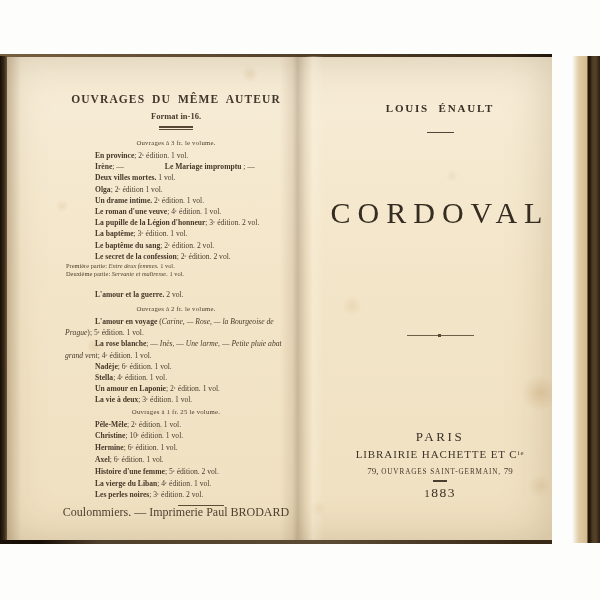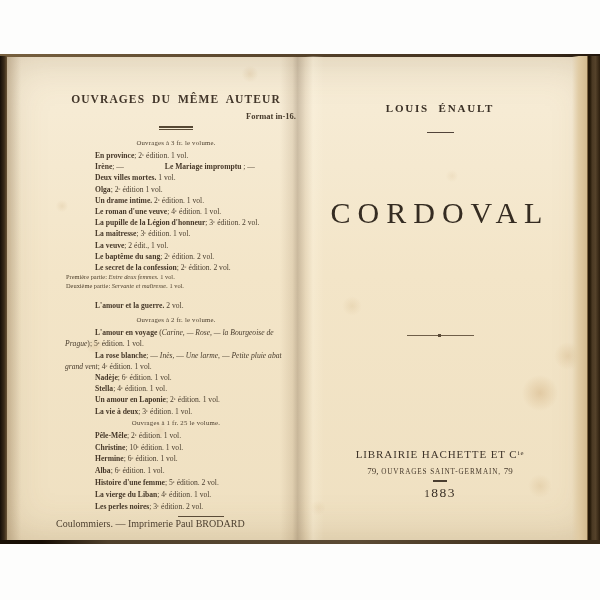--- a/index.html
+++ b/index.html
@@ -3,21 +3,21 @@
 <meta charset="utf-8">
 <style>
   html,body{margin:0;padding:0;}
   body{
     width:600px;height:600px;overflow:hidden;position:relative;
     background:#fdfdfc;
     font-family:"Liberation Serif","DejaVu Serif",serif;
   }
   
   .book{
-    position:absolute;left:0;top:56px;width:600px;height:487px;
+    position:absolute;left:0;top:56px;width:552px;height:487px;
     background:
       radial-gradient(circle 26px at 540px 337px, rgba(193,150,92,.32), rgba(193,150,92,0) 70%),
       radial-gradient(circle 20px at 568px 300px, rgba(198,158,100,.25), rgba(198,158,100,0) 70%),
       radial-gradient(circle 17px at 540px 430px, rgba(198,160,104,.22), rgba(198,160,104,0) 70%),
       radial-gradient(circle 14px at 352px 250px, rgba(196,160,104,.18), rgba(196,160,104,0) 70%),
       radial-gradient(circle 12px at 95px 290px, rgba(188,148,92,.20), rgba(188,148,92,0) 70%),
       radial-gradient(circle 9px  at 62px 150px, rgba(188,148,92,.16), rgba(188,148,92,0) 70%),
       radial-gradient(circle 10px at 160px 375px, rgba(188,148,92,.15), rgba(188,148,92,0) 70%),
       radial-gradient(circle 12px at 250px 18px, rgba(192,152,94,.18), rgba(192,152,94,0) 70%),
       radial-gradient(circle 11px at 318px 452px, rgba(192,152,94,.14), rgba(192,152,94,0) 70%),
@@ -37,38 +37,38 @@
     background:linear-gradient(90deg,#7a6240 0 1px,#241808 1px 3px,#4a3923 40%,#55422a 65%,#2c1e0e);}
   .gutter{position:absolute;left:280px;top:0;width:44px;height:100%;
     background:linear-gradient(90deg,rgba(124,92,56,0),rgba(124,92,56,.14) 28%,rgba(86,60,34,.26) 40%,rgba(124,92,56,.10) 58%,rgba(255,248,230,.25) 75%,rgba(124,92,56,0));}
   .inner-shadow-left{position:absolute;left:7px;top:0;width:14px;height:100%;
     background:linear-gradient(90deg,rgba(120,90,52,.30),rgba(120,90,52,0));}
 
   
   .left-page{position:absolute;left:56px;top:37px;width:240px;color:#483c2d;}
   .lp-header{font-size:11.5px;line-height:12px;font-weight:bold;text-align:center;
     letter-spacing:1.1px;word-spacing:3px;color:#42362a;}
-  .lp-format{font-size:8.5px;line-height:10px;font-weight:bold;text-align:right;margin-top:6px;}
+  .lp-format{font-size:8.5px;line-height:10px;font-weight:bold;text-align:center;margin-top:6px;}
   .lp-rule{width:34px;margin:5px auto 0;border-top:2px solid #564834;border-bottom:1px solid #564834;height:1px;}
   .sec-heading{font-size:6.8px;line-height:8px;text-align:center;letter-spacing:.2px;color:#4c3f2f;}
   .sec1 .sec-heading{margin-top:9px;}
   .sec2 .sec-heading{margin-top:5px;}
   .sec3 .sec-heading{margin-top:2px;}
   .works{margin-top:3px;font-size:7.6px;line-height:11.2px;}
   .sec3 .works{line-height:11.8px;}
   .work{white-space:normal;}
   .work.hang{padding-left:9px;text-indent:-9px;}
   .work.sub{font-size:6.4px;line-height:8.4px;padding-left:10px;color:#51432f;}
   .work.gap-top{margin-top:10px;}
   .sg-b{font-weight:bold;color:#453728;padding-left:39px;}
   .sg-i{font-style:italic;}
   sup{font-size:62%;line-height:0;vertical-align:baseline;position:relative;top:-0.45em;}
   .imprint{margin-top:4px;}
   .imprint-rule{width:46px;height:1px;background:#5a4b37;margin:0 0 2px 122px;}
-  .imprint-text{font-size:10px;line-height:9px;color:#4c3f2f;}
+  .imprint-text{font-size:12px;line-height:9px;text-align:center;color:#4c3f2f;}
 
   
   .right-page{position:absolute;left:325px;top:0;width:230px;height:100%;text-align:center;color:#3e342a;}
   .rp-author{position:absolute;top:46px;width:100%;font-size:11px;letter-spacing:1.8px;word-spacing:5px;color:#3a3026;font-weight:bold;}
   .rp-author-rule{position:absolute;top:76px;left:50%;margin-left:-13px;width:27px;height:1px;background:#51443a;}
   .rp-title{position:absolute;top:140px;width:100%;font-size:30px;line-height:34px;letter-spacing:7px;
     font-weight:normal;color:#352c22;margin:0;}
   .rp-orn{position:absolute;top:279px;left:50%;margin-left:-33px;width:67px;height:1px;background:#6f5f49;}
   .rp-orn::after{content:"";position:absolute;left:46%;top:-1.5px;width:3.5px;height:3.5px;background:#5a4b38;}
   .rp-city{position:absolute;top:373px;width:100%;font-size:13px;letter-spacing:2.6px;color:#3a3026;}
@@ -97,22 +97,21 @@
 
     <section class="sec sec1">
       <div class="sec-heading">Ouvrages à 3 fr. le volume.</div>
       <div class="works">
           <div class="work"><span class="sg-b">En province</span><span class="sg-r">; 2<sup>e</sup> édition. 1 vol.</span></div>
           <div class="work"><span class="sg-b">Irène</span><span class="sg-r">; — </span><span class="sg-b">Le Mariage impromptu</span><span class="sg-r"> ; — </span><span class="sg-b">Deux villes mortes.</span><span class="sg-r"> 1 vol.</span></div>
           <div class="work"><span class="sg-b">Olga</span><span class="sg-r">; 2<sup>e</sup> édition 1 vol.</span></div>
           <div class="work"><span class="sg-b">Un drame intime.</span><span class="sg-r"> 2<sup>e</sup> édition. 1 vol.</span></div>
           <div class="work"><span class="sg-b">Le roman d'une veuve</span><span class="sg-r">; 4<sup>e</sup> édition. 1 vol.</span></div>
           <div class="work"><span class="sg-b">La pupille de la Légion d'honneur</span><span class="sg-r">; 3<sup>e</sup> édition. 2 vol.</span></div>
-          <div class="work"><span class="sg-b">La maîtresse</span><span class="sg-r">; 3<sup>e</sup> édition. 1 vol.</span></div>
-          <div class="work"><span class="sg-b">La veuve</span><span class="sg-r">; 2 édit., 1 vol.</span></div>
+          <div class="work"><span class="sg-b">La baptême</span><span class="sg-r">; 3<sup>e</sup> édition. 1 vol.</span></div>
           <div class="work"><span class="sg-b">Le baptême du sang</span><span class="sg-r">; 2<sup>e</sup> édition. 2 vol.</span></div>
           <div class="work"><span class="sg-b">Le secret de la confession</span><span class="sg-r">; 2<sup>e</sup> édition. 2 vol.</span></div>
           <div class="work sub"><span class="sg-r">Première partie: </span><span class="sg-i">Entre deux femmes.</span><span class="sg-r"> 1 vol.</span></div>
           <div class="work sub"><span class="sg-r">Deuxième partie: </span><span class="sg-i">Servante et maîtresse.</span><span class="sg-r"> 1 vol.</span></div>
           <div class="work gap-top"><span class="sg-b">L'amour et la guerre.</span><span class="sg-r"> 2 vol.</span></div>
         </div>
     </section>
 
     <section class="sec sec2">
       <div class="sec-heading">Ouvrages à 2 fr. le volume.</div>
@@ -125,38 +124,39 @@
           <div class="work"><span class="sg-b">La vie à deux</span><span class="sg-r">; 3<sup>e</sup> édition. 1 vol.</span></div>
         </div>
     </section>
 
     <section class="sec sec3">
       <div class="sec-heading">Ouvrages à 1 fr. 25 le volume.</div>
       <div class="works">
           <div class="work"><span class="sg-b">Pêle-Mêle</span><span class="sg-r">; 2<sup>e</sup> édition. 1 vol.</span></div>
           <div class="work"><span class="sg-b">Christine</span><span class="sg-r">; 10<sup>e</sup> édition. 1 vol.</span></div>
           <div class="work"><span class="sg-b">Hermine</span><span class="sg-r">; 6<sup>e</sup> édition. 1 vol.</span></div>
-          <div class="work"><span class="sg-b">Alba</span><span class="sg-r">; 6<sup>e</sup> édition. 1 vol.</span></div>
+          <div class="work"><span class="sg-b">Axel</span><span class="sg-r">; 6<sup>e</sup> édition. 1 vol.</span></div>
           <div class="work"><span class="sg-b">Histoire d'une femme</span><span class="sg-r">; 5<sup>e</sup> édition. 2 vol.</span></div>
           <div class="work"><span class="sg-b">La vierge du Liban</span><span class="sg-r">; 4<sup>e</sup> édition. 1 vol.</span></div>
           <div class="work"><span class="sg-b">Les perles noires</span><span class="sg-r">; 3<sup>e</sup> édition. 2 vol.</span></div>
         </div>
     </section>
 
     <div class="imprint">
       <div class="imprint-rule"></div>
       <div class="imprint-text">Coulommiers. — Imprimerie Paul BRODARD</div>
     </div>
   </div>
 
   <div class="right-page">
     <div class="rp-author">LOUIS ÉNAULT</div>
     <div class="rp-author-rule"></div>
     <h1 class="rp-title">CORDOVAL</h1>
     <div class="rp-orn"></div>
+    <div class="rp-city">PARIS</div>
     <div class="rp-publisher"><span>LIBRAIRIE HACHETTE ET C</span><sup>ie</sup></div>
     <div class="rp-address"><span class="num">79,</span> <span>OUVRAGES SAINT-GERMAIN,</span> <span class="num">79</span></div>
     <div class="rp-year-rule"></div>
     <div class="rp-year"><span class="y1">1</span><span>883</span></div>
   </div>
 
   <div class="bottom-edge"></div>
 </div>
 
 </body></html>

